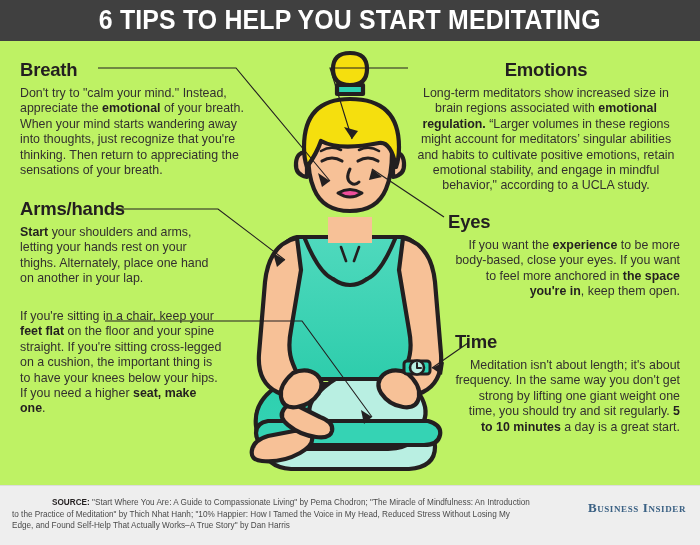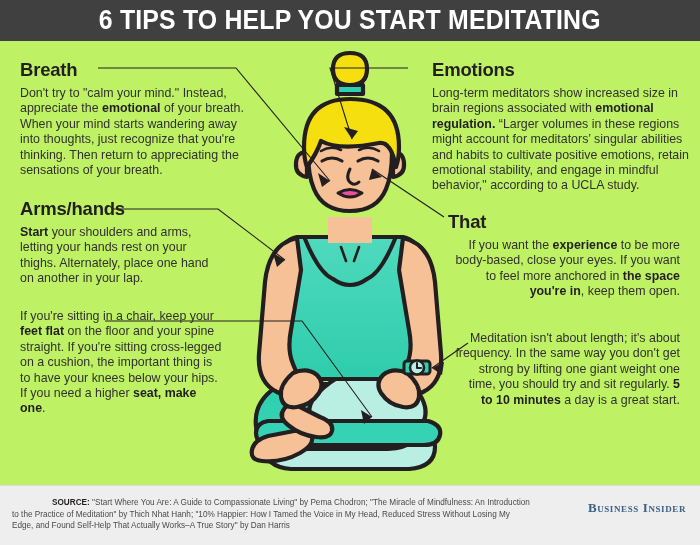--- a/index.html
+++ b/index.html
@@ -34,21 +34,21 @@
   .callout p{
     margin:0;font-size:12.4px;line-height:15.4px;color:#33302f;
   }
   .callout p b{font-weight:bold;color:#231f20;}
   .align-right{text-align:right;}
   .align-right h2{text-align:left;}
 
   .c-breath{left:20px;top:18px;width:232px;}
   .c-arms{left:20px;top:157px;width:200px;}
   .c-legs{left:20px;top:268px;width:205px;}
-  .c-emotions{left:432px;top:18px;width:268px;}
+  .c-emotions{left:412px;top:18px;width:268px;text-align:center;}
   .c-eyes{left:448px;top:170px;width:232px;}
   .c-time{left:455px;top:290px;width:225px;}
   .c-eyes h2,.c-time h2{margin-left:0;}
 
   
   .footer{
     position:absolute;left:0;top:485px;width:700px;height:60px;
     background:#eeeeee;border-top:1px solid #dcdcdc;
   }
   .source{
@@ -176,27 +176,28 @@
     </div>
 
     <div class="callout c-emotions">
       <h2>Emotions</h2>
       <p>
         Long-term meditators show increased size in brain regions associated with <b>emotional regulation.</b> “Larger volumes in these regions might account for meditators’ singular abilities and habits to cultivate positive emotions, retain emotional stability, and engage in mindful behavior," according to a UCLA study.
       </p>
     </div>
 
     <div class="callout c-eyes align-right">
-      <h2>That</h2>
+      <h2>Eyes</h2>
       <p>
         If you want the <b>experience</b> to be more body-based, close your eyes. If you want to feel more anchored in <b>the space you're in</b>, keep them open.
       </p>
     </div>
 
     <div class="callout c-time align-right">
+      <h2>Time</h2>
       <p>
         Meditation isn't about length; it's about frequency. In the same way you don't get strong by lifting one giant weight one time, you should try and sit regularly. <b>5 to 10 minutes</b> a day is a great start.
       </p>
     </div>
 
   </div>
 
   <div class="footer">
     <div class="source">
       <b>SOURCE:</b><span> "Start Where You Are: A Guide to Compassionate Living" by  Pema Chodron; "The Miracle of Mindfulness: An Introduction to the Practice of Meditation" by Thich Nhat Hanh; "10% Happier: How I Tamed the Voice in My Head, Reduced Stress Without Losing My Edge, and Found Self-Help That Actually Works–A True Story" by Dan Harris</span>

